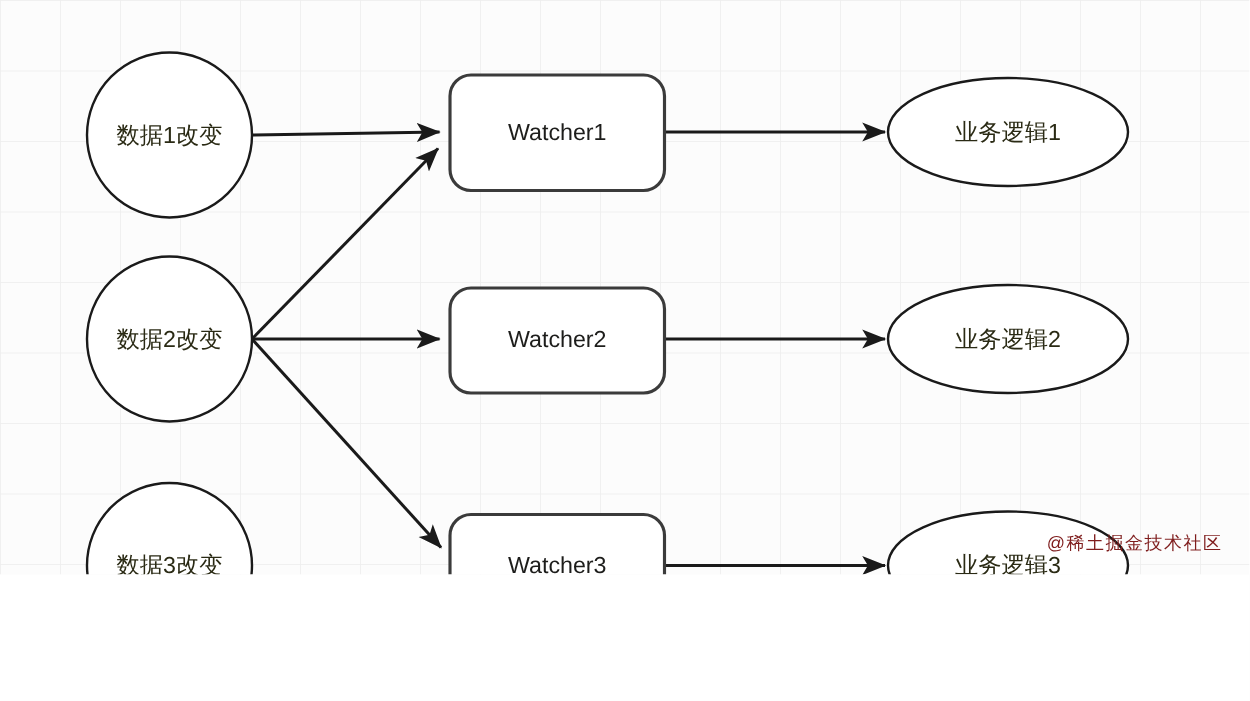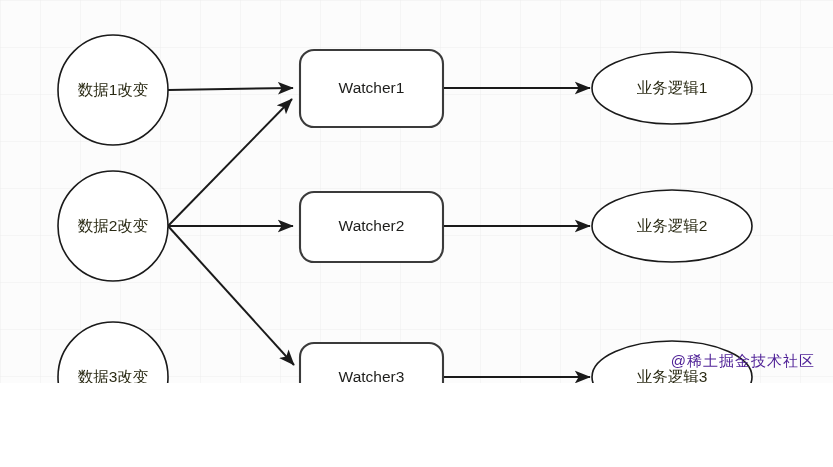--- a/index.html
+++ b/index.html
@@ -45,22 +45,22 @@
   .edge-line {
     stroke: #1a1a1a;
     stroke-width: 2;
     fill: none;
   }
   .watermark {
     position: absolute;
     right: 18px;
     bottom: 12px;
     font-family: "Liberation Sans", "DejaVu Sans", sans-serif;
-    font-size: 15px;
-    color: #4c1d95;
+    font-size: 12px;
+    color: #7f1d1d;
     letter-spacing: 1px;
     user-select: none;
   }
 </style>
 </head>
 <body>
 
 <div id="canvas">
 
   <svg id="grid-layer" viewBox="0 0 833 467" xmlns="http://www.w3.org/2000/svg" aria-hidden="true">

